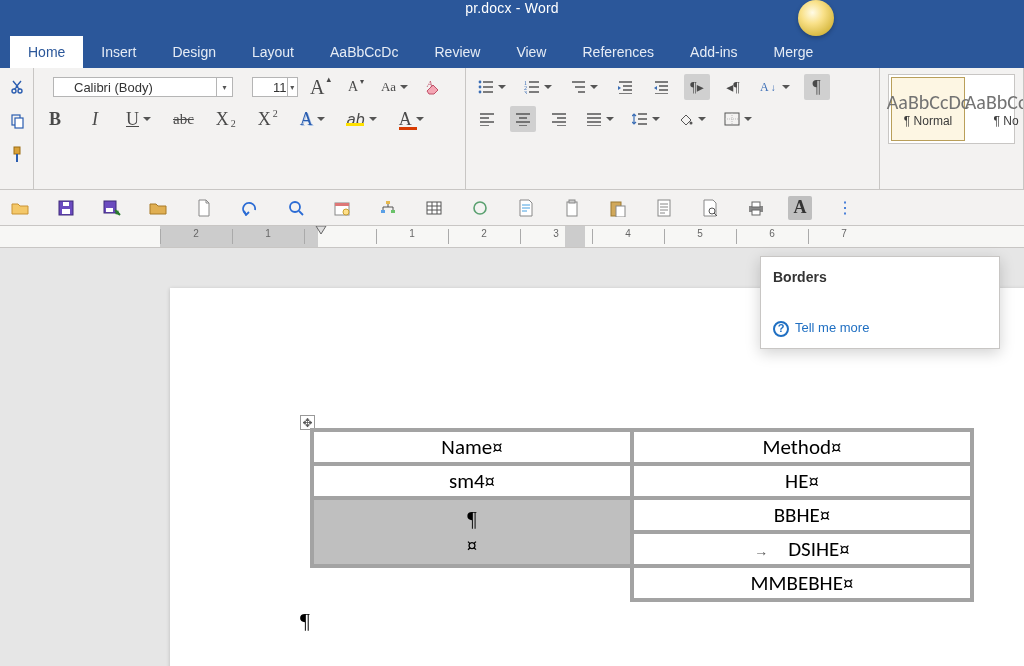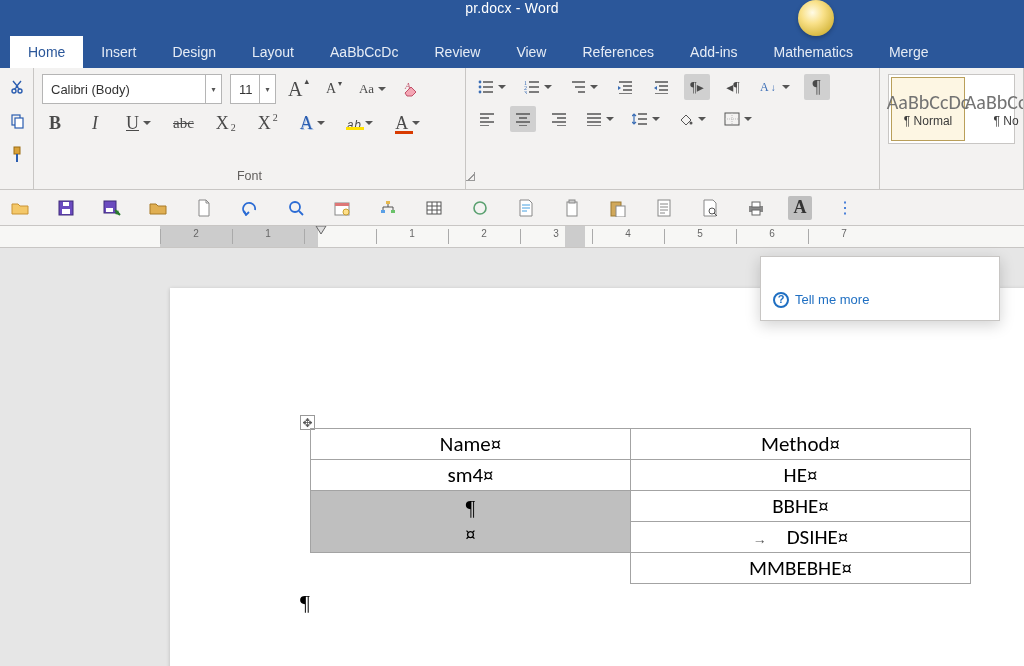--- a/index.html
+++ b/index.html
@@ -150,28 +150,29 @@
     border-right: 1px solid var(--divider);
     display: flex;
     flex-direction: column;
     align-items: center;
     gap: 8px;
     padding-top: 8px;
   }
 
   
   .font-combo, .size-combo {
-    height: 30px;
+    height: 20px;
     background: #fff;
     border: 1px solid #b5b5b5;
     display: inline-flex;
     align-items: center;
     font-size: 13px;
     color: #333;
-    padding-left: 8px;
+    padding-left: 20px;
+    margin-left: 11px;
   }
   .font-combo { width: 180px; }
   .size-combo { width: 46px; }
   .combo-dd {
     width: 16px;
     display: inline-flex;
     justify-content: center;
     border-left: 1px solid #b5b5b5;
     height: 100%;
     align-items: center;
@@ -278,21 +279,21 @@
     padding: 140px 0 0 140px;
     font-family: "Calibri", Arial, sans-serif;
     font-size: 21px;
     color: #000;
   }
   .tbl {
     border-collapse: collapse;
     position: relative;
   }
   .tbl td {
-    border: 1px solid #a3a3a3;
+    border: 4px solid #a3a3a3;
     padding: 2px 10px;
     text-align: center;
     vertical-align: middle;
     font-size: 21px;
     height: 31px;
   }
   .col1 { width: 320px;}
   .col2 { width: 340px;}
   .merged-cell {
     background: #bfbfbf;
@@ -359,21 +360,20 @@
 <div class="tabstrip">
   <div class="tab active">Home</div>
   <div class="tab">Insert</div>
   <div class="tab">Design</div>
   <div class="tab">Layout</div>
   <div class="tab">AaBbCcDc</div>
   <div class="tab">Review</div>
   <div class="tab">View</div>
   <div class="tab">References</div>
   <div class="tab">Add-ins</div>
-  <div class="tab">Mathematics</div>
   <div class="tab">Merge</div>
 </div>
 
 <div class="ribbon">
 
   <div class="clip-col group no-launcher" style="border-right:1px solid var(--divider);">
     <div class="rbtn" title="Cut">
       <svg width="16" height="16" viewBox="0 0 16 16">
           <path d="M4 2 L9 8 M12 2 L7 8" stroke="#2a5db0" stroke-width="1.4" fill="none"></path>
           <circle cx="5" cy="12" r="2" fill="none" stroke="#2a5db0" stroke-width="1.4"></circle>
@@ -420,28 +420,27 @@
         <div class="rbtn" style="font-weight:bold">B</div>
         <div class="rbtn" style="font-style:italic">I</div>
         <div class="rbtn dd">
             <span class="underline-sample">U</span>
           </div>
         <div class="rbtn" style="text-decoration:line-through;font-size:15px">abc</div>
         <div class="rbtn">X<span style="font-size:10px;position:relative;top:4px">2</span></div>
         <div class="rbtn">X<span style="font-size:10px;position:relative;top:-6px">2</span></div>
         <div class="rbtn dd" style="color:#2a5db0;text-shadow:1px 1px #aac3e6">A</div>
         <div class="rbtn dd">
-            <span style="position:relative"><span style="font-size:12px;font-style:italic;font-family:Liberation Mono, monospace">ab</span><span class="underbar" style="background:#ffe100;position:absolute;left:-1px;top:14px"></span></span>
+            <span style="position:relative"><span style="font-size:16px;font-style:italic;font-family:Liberation Sans, sans-serif">ab</span><span class="underbar" style="background:#ffe100;position:absolute;left:-1px;top:14px"></span></span>
           </div>
         <div class="rbtn dd">
             <span style="position:relative">A<span class="underbar" style="background:#d83b01;position:absolute;left:0;top:18px"></span></span>
           </div>
       </div>
     </div>
-    <div class="group-label">Font</div>
   </div>
 
   <div class="group" style="width:414px">
     <div class="rows">
       <div class="row" style="gap:10px">
         <div class="rbtn dd">
           <svg width="16" height="14" viewBox="0 0 16 14">
               <circle cx="2" cy="2" r="1.4" fill="#3a6db5"></circle>
               <circle cx="2" cy="7" r="1.4" fill="#3a6db5"></circle>
               <circle cx="2" cy="12" r="1.4" fill="#3a6db5"></circle>
@@ -697,18 +696,19 @@
         <td class="col1" style="border-left:1px solid transparent;border-bottom:1px solid transparent;border-top:1px solid #000"></td>
         <td class="col2">MMBEBHE¤</td>
       </tr>
     </tbody>
       </table>
     <div class="para-mark" style="margin-top:6px;margin-left:-10px;font-size:22px">¶</div>
   </div>
 </div>
 
 <div class="tooltip">
+  <div class="tt-title">Borders</div>
   <div style="height:12px"></div>
   <div class="tt-link">
     <span class="help-ico">?</span>
     <span>Tell me more</span>
   </div>
 </div>
 
 </body></html>

